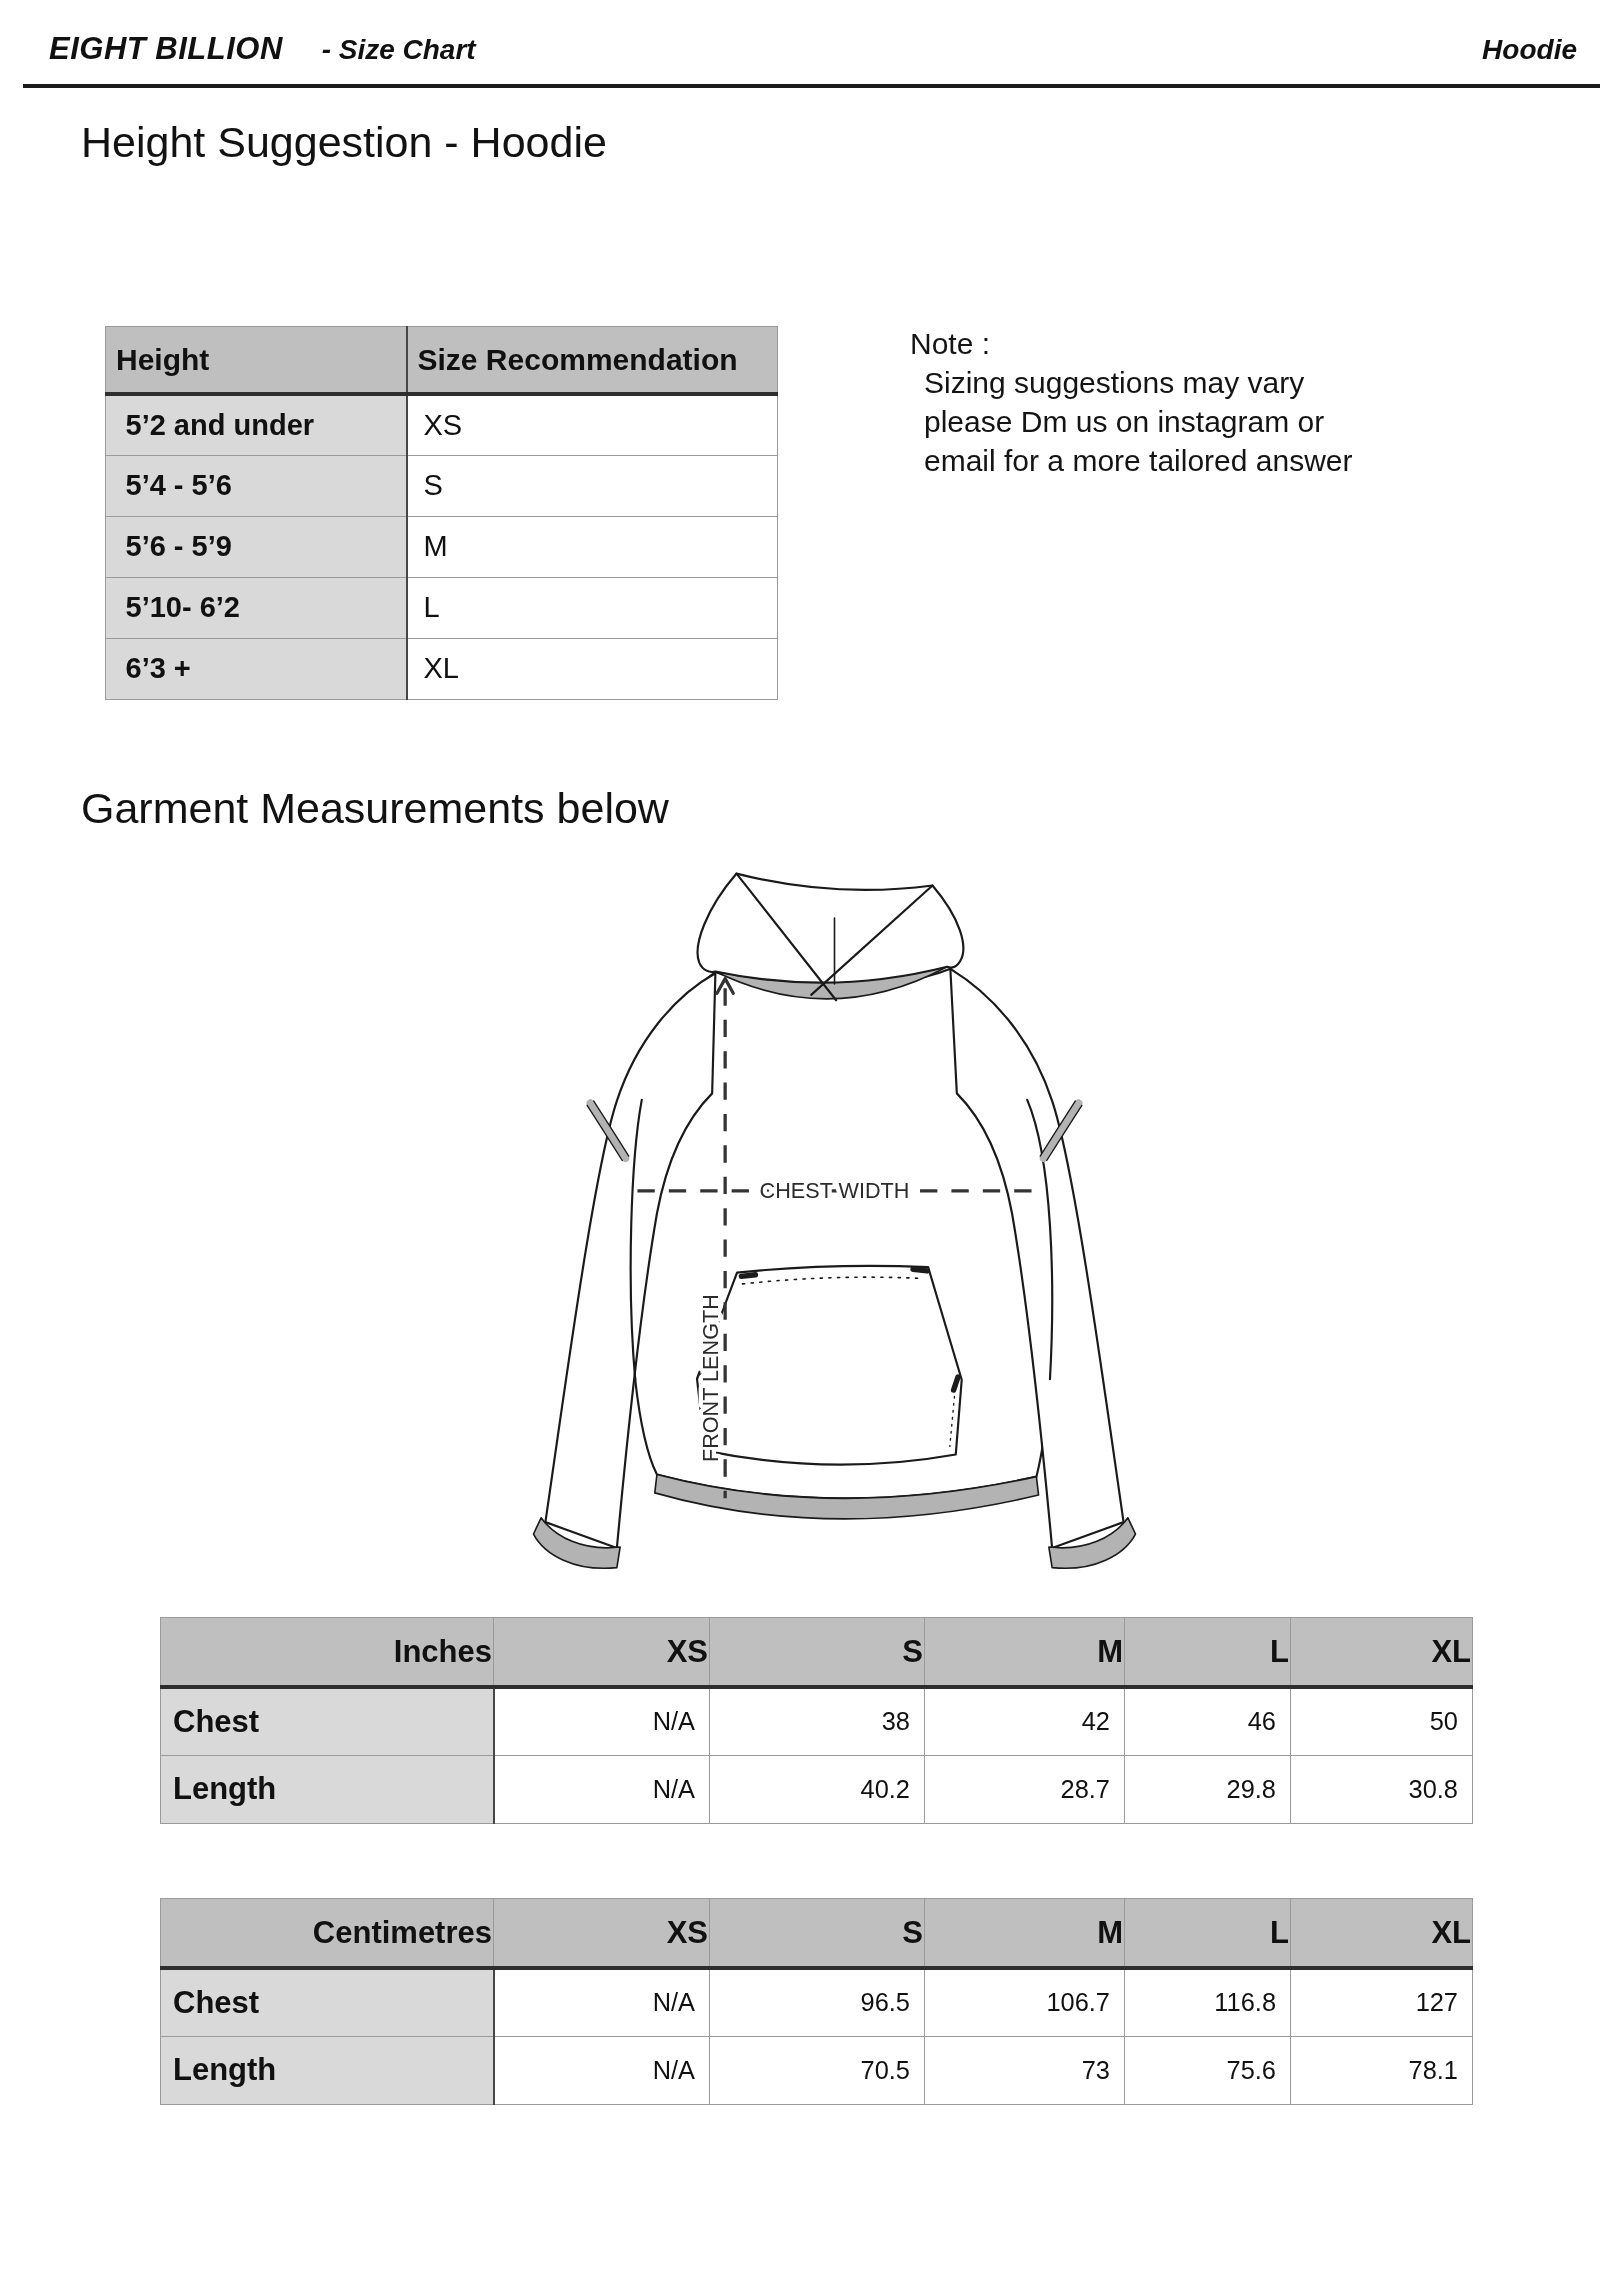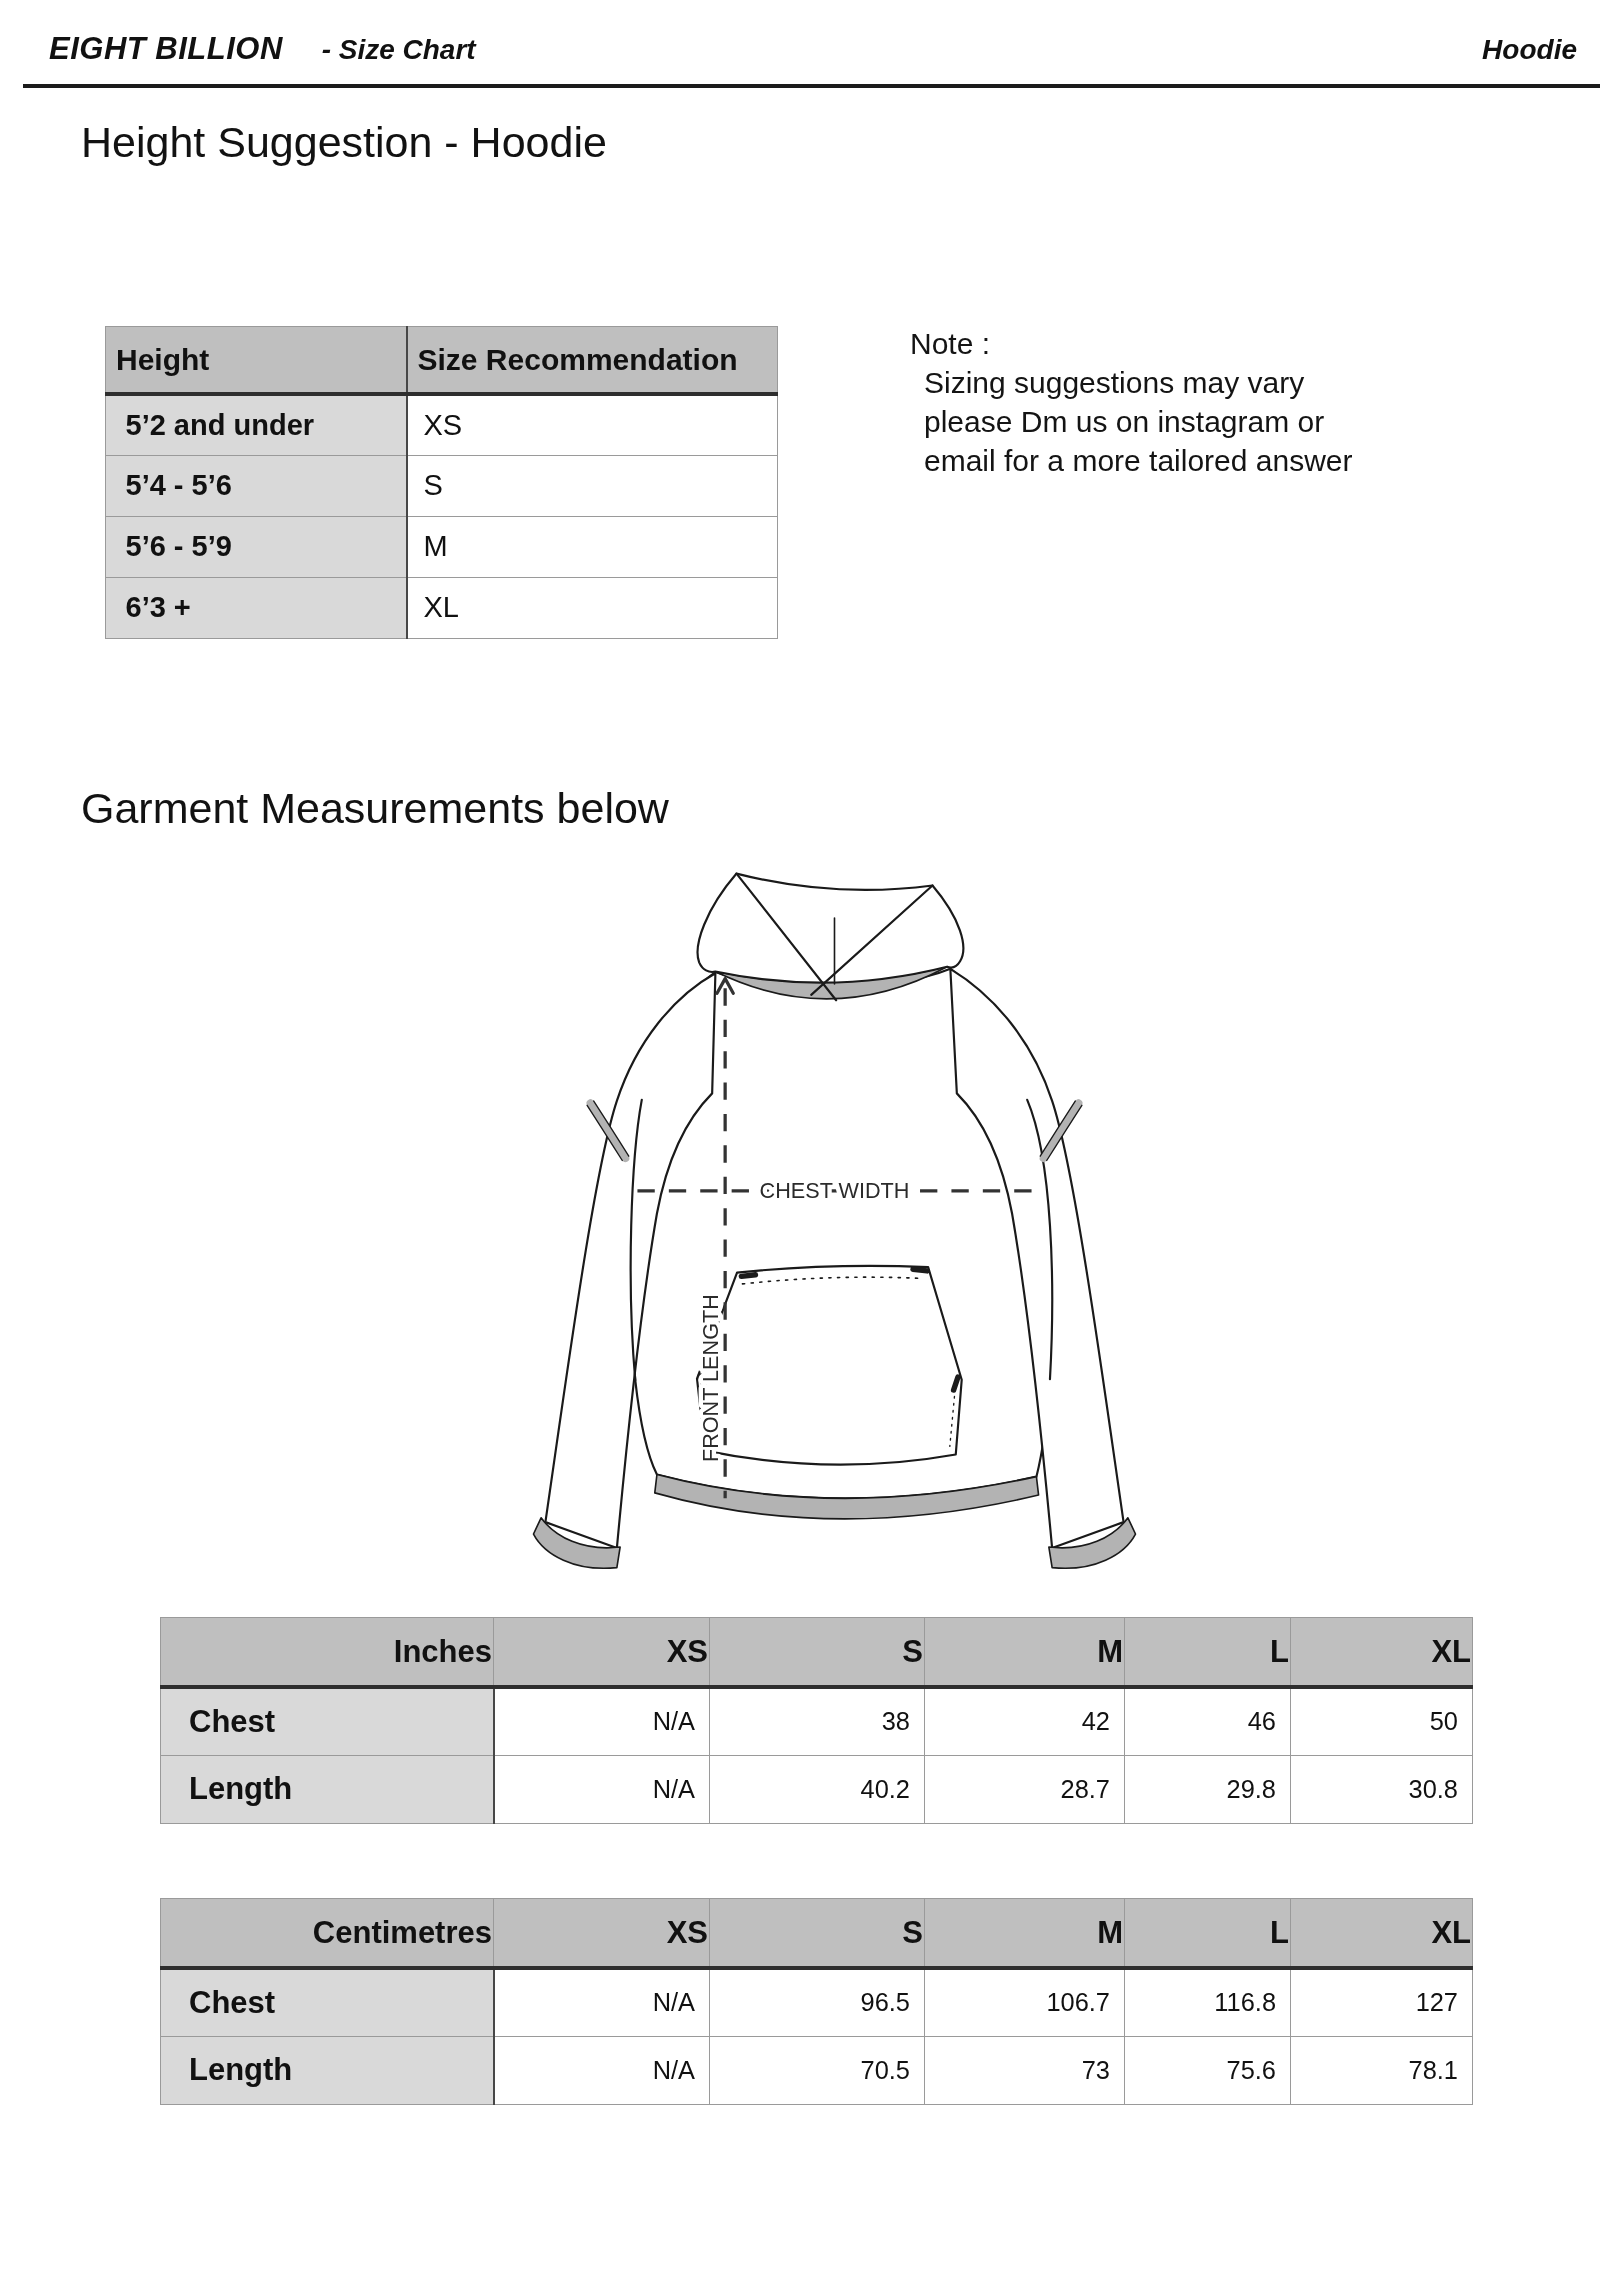--- a/index.html
+++ b/index.html
@@ -42,21 +42,21 @@
   .size-table col.c0{width:333px;} .size-table col.c1{width:216px;}
   .size-table col.c2{width:215px;} .size-table col.c3{width:200px;}
   .size-table col.c4{width:166px;} .size-table col.c5{width:182px;}
   .size-table th,.size-table td{border:1.1px solid #9a9a9a;vertical-align:middle;}
   .size-table thead th{
     height:65px;background:#bfbfbf;font-size:31px;font-weight:bold;text-align:right;padding-left:16px;
     border-bottom:4.9px solid #2e2e2e;
   }
   .size-table tbody tr{height:68px;}
   .size-table tbody th{
-    background:#d9d9d9;font-size:31px;font-weight:bold;text-align:left;padding-left:28px;
+    background:#d9d9d9;font-size:31px;font-weight:bold;text-align:left;padding-left:12px;
     border-right:2.2px solid #474747;
   }
   .size-table tbody td{font-size:25.4px;font-weight:400;text-align:right;padding-right:14px;}
   .inches-table{left:160px;top:1617px;}
   .cm-table{left:160px;top:1898px;}
 
   
   .diagram{position:absolute;left:514px;top:866px;width:628px;height:720px;}
   .measure-label{
     font-family:"Liberation Sans","DejaVu Sans",sans-serif;font-size:40px;fill:#2b2b2b;
@@ -91,20 +91,24 @@
       <th>5’2 and under</th>
       <td>XS</td>
     </tr>
     <tr>
       <th>5’4 - 5’6</th>
       <td>S</td>
     </tr>
     <tr>
       <th>5’6 - 5’9</th>
       <td>M</td>
+    </tr>
+    <tr>
+      <th>5’10- 6’2</th>
+      <td>L</td>
     </tr>
     <tr>
       <th>6’3 +</th>
       <td>XL</td>
     </tr>
   </tbody>
 </table>
 
 <div class="note">
   <div class="note-label">Note :</div>

